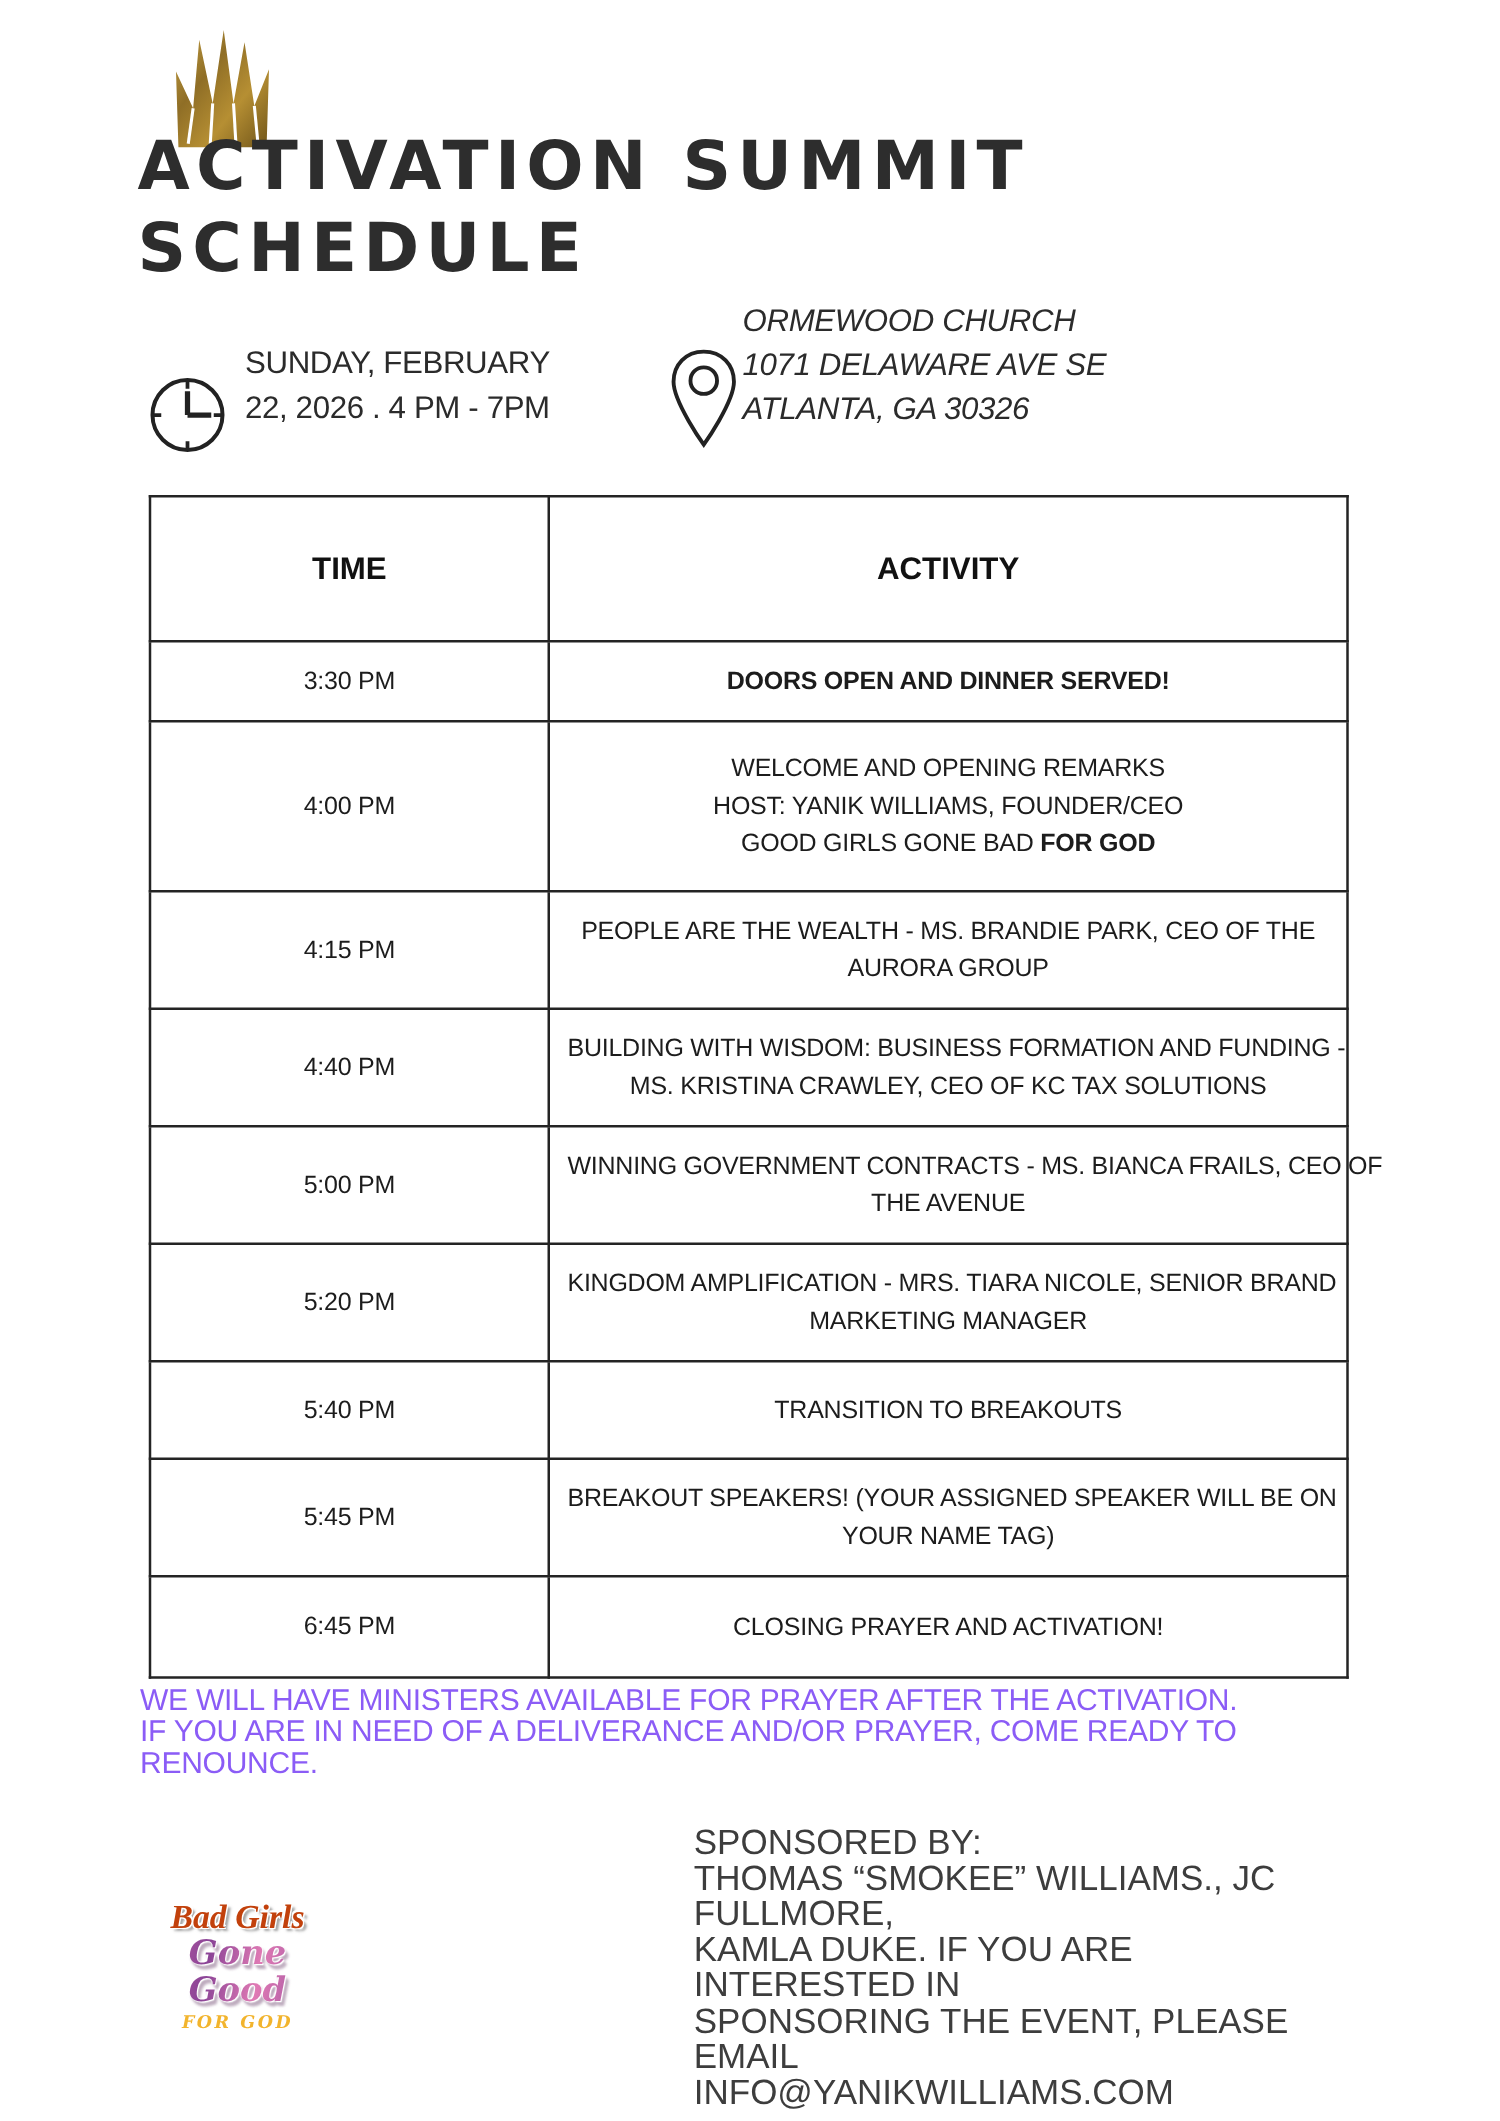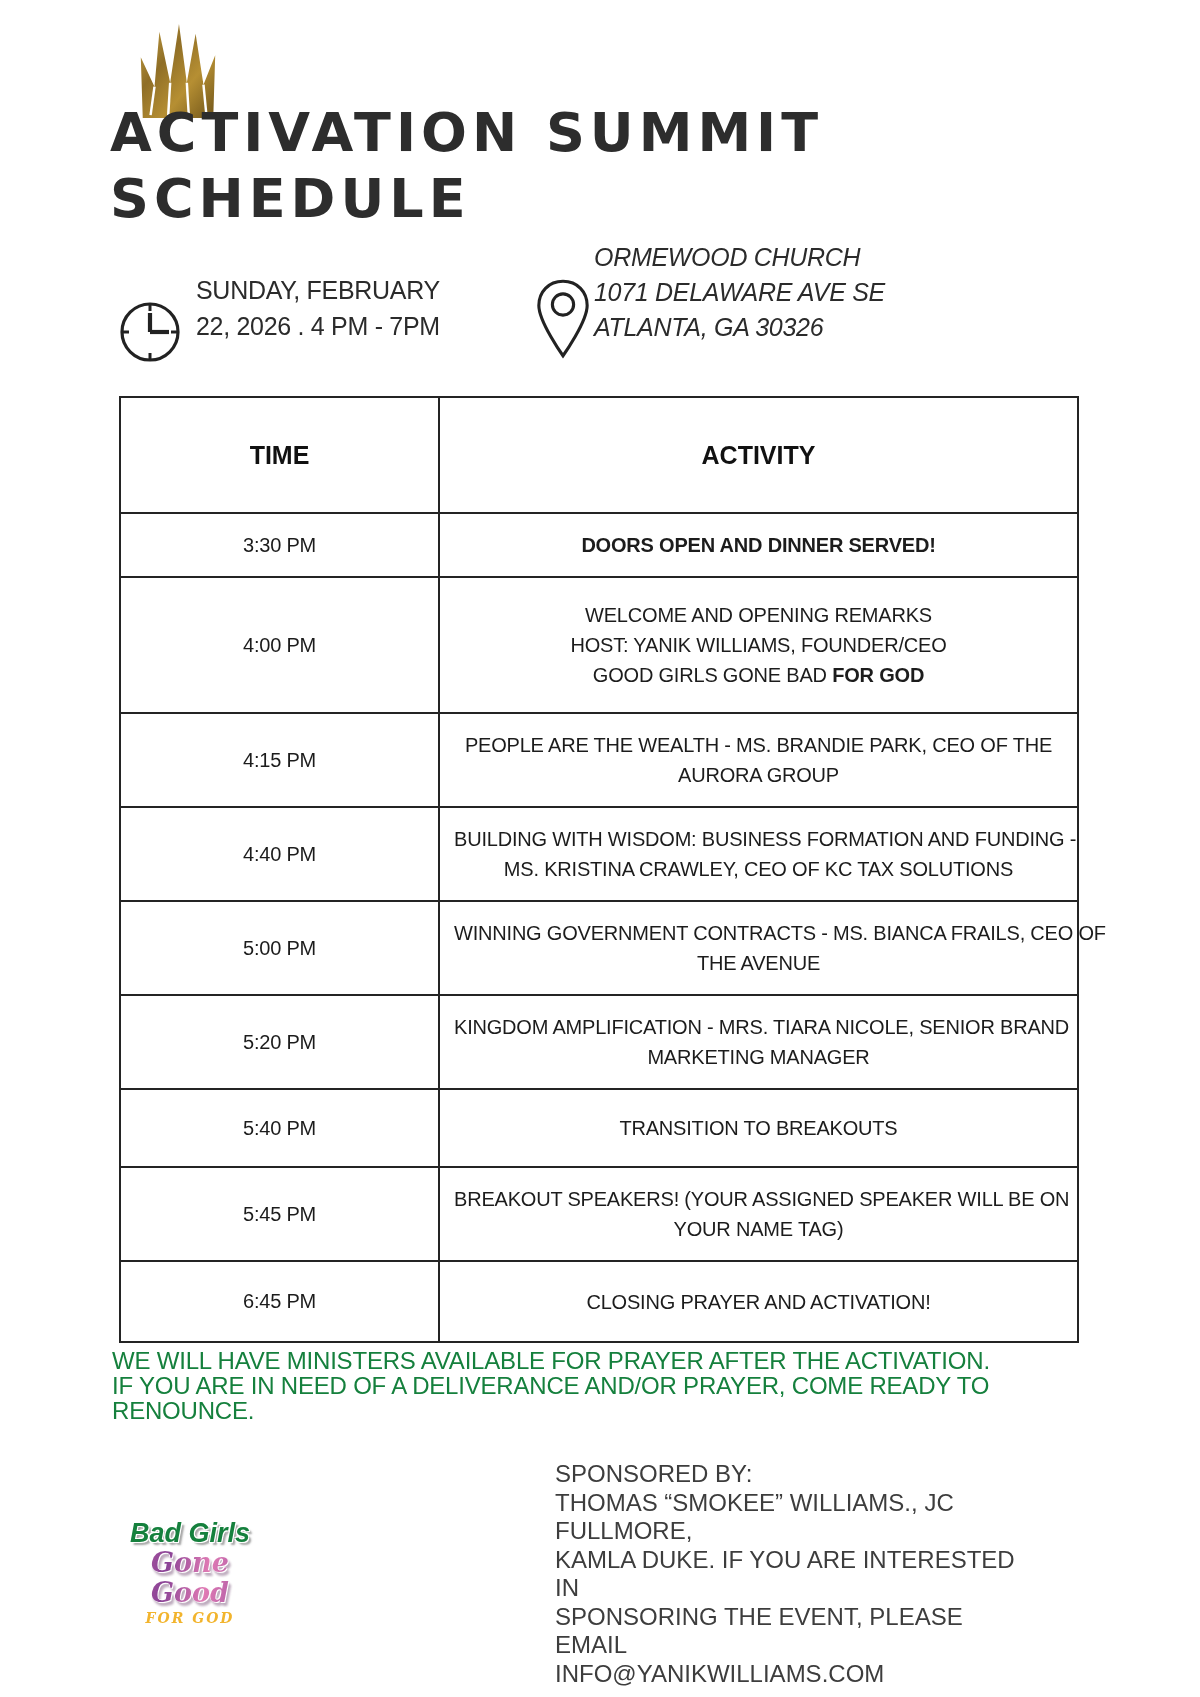--- a/index.html
+++ b/index.html
@@ -60,45 +60,45 @@
   .schedule tbody tr:nth-child(3){height:85px;}
   .schedule tbody tr:nth-child(4){height:86px;}
   .schedule tbody tr:nth-child(5){height:84px;}
   .schedule tbody tr:nth-child(6){height:86px;}
   .schedule tbody tr:nth-child(7){height:78px;}
   .schedule tbody tr:nth-child(8){height:78px;}
   .schedule tbody tr:nth-child(9){height:81px;border-radius:24px;}
   
   .prayer-note{
     position:absolute;left:112px;top:1348px;width:980px;
-    font-size:24px;line-height:25px;letter-spacing:-0.2px;color:#15803d;
+    font-size:24px;line-height:25px;letter-spacing:-0.2px;color:#8b5cf6;
   }
   
   .logo{position:absolute;left:110px;top:1518px;width:160px;text-align:center;}
   .logo-line1{
-    font-family:Liberation Sans, sans-serif;font-style:italic;font-weight:700;
-    font-size:27px;line-height:30px;color:#15803d;
+    font-family:Liberation Serif, serif;font-style:italic;font-weight:700;
+    font-size:27px;line-height:30px;color:#c2410c;
     text-shadow:-1px -1px 0 #fff,1px -1px 0 #fff,-1px 1px 0 #fff,1px 1px 0 #fff,3px 3px 2px rgba(90,90,90,.55);
   }
   .logo-line2{
     font-family:"DejaVu Serif", serif;font-style:italic;font-weight:700;
     font-size:27px;line-height:30px;
     background:linear-gradient(100deg,#d06aa8 0%,#8a4396 35%,#e07ab4 60%,#7d3f98 100%);
     -webkit-background-clip:text;background-clip:text;color:transparent;
     filter:drop-shadow(1px 1px 0 #ffffff) drop-shadow(-1px -1px 0 #ffffff) drop-shadow(2px 3px 1px rgba(110,70,110,.45));
   }
   .logo-line3{
     font-family:"DejaVu Serif", serif;font-style:italic;font-weight:700;
     font-size:14px;line-height:20px;letter-spacing:2px;color:#f2b42d;
     text-shadow:0 0 1px #fff;
   }
   
   .sponsor{
     position:absolute;left:555px;top:1460px;width:480px;
-    font-size:24px;line-height:28.5px;letter-spacing:0px;color:#3d3d3d;
+    font-size:28px;line-height:28.5px;letter-spacing:0px;color:#3d3d3d;
   }
 </style>
 </head>
 <body>
 
 <div class="page">
 
   <svg class="crown" viewBox="0 0 100 96" aria-hidden="true">
     <defs>
       <linearGradient id="goldGrad" x1="0" y1="0" x2="1" y2="1">

